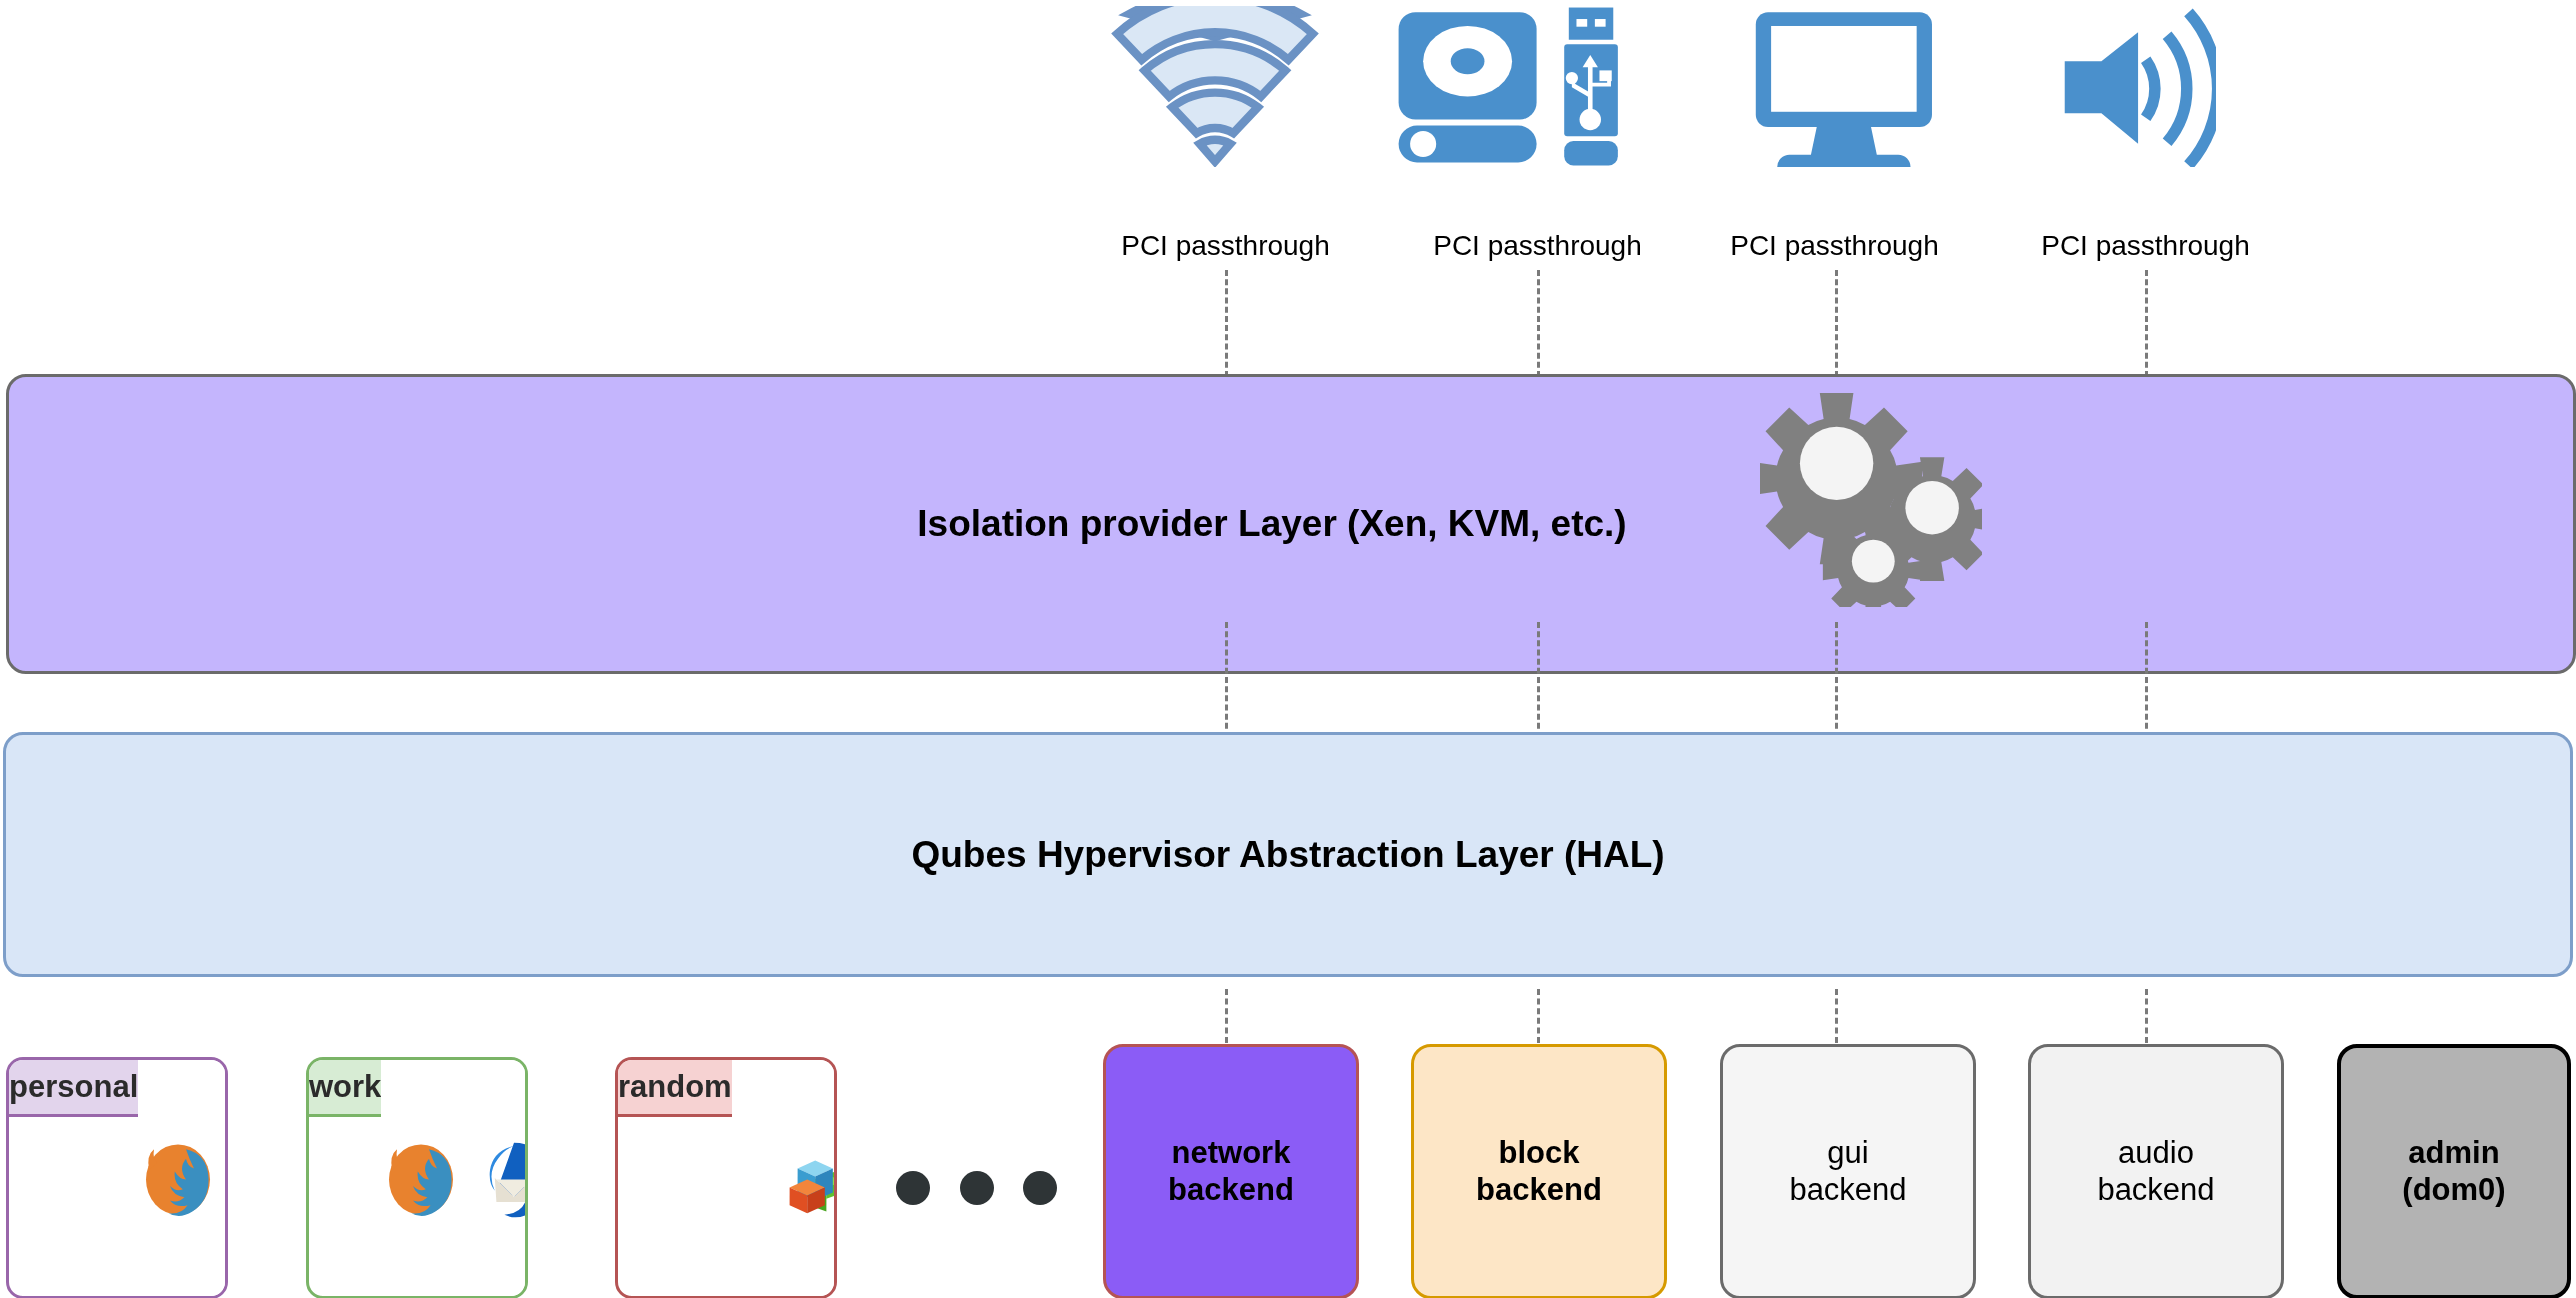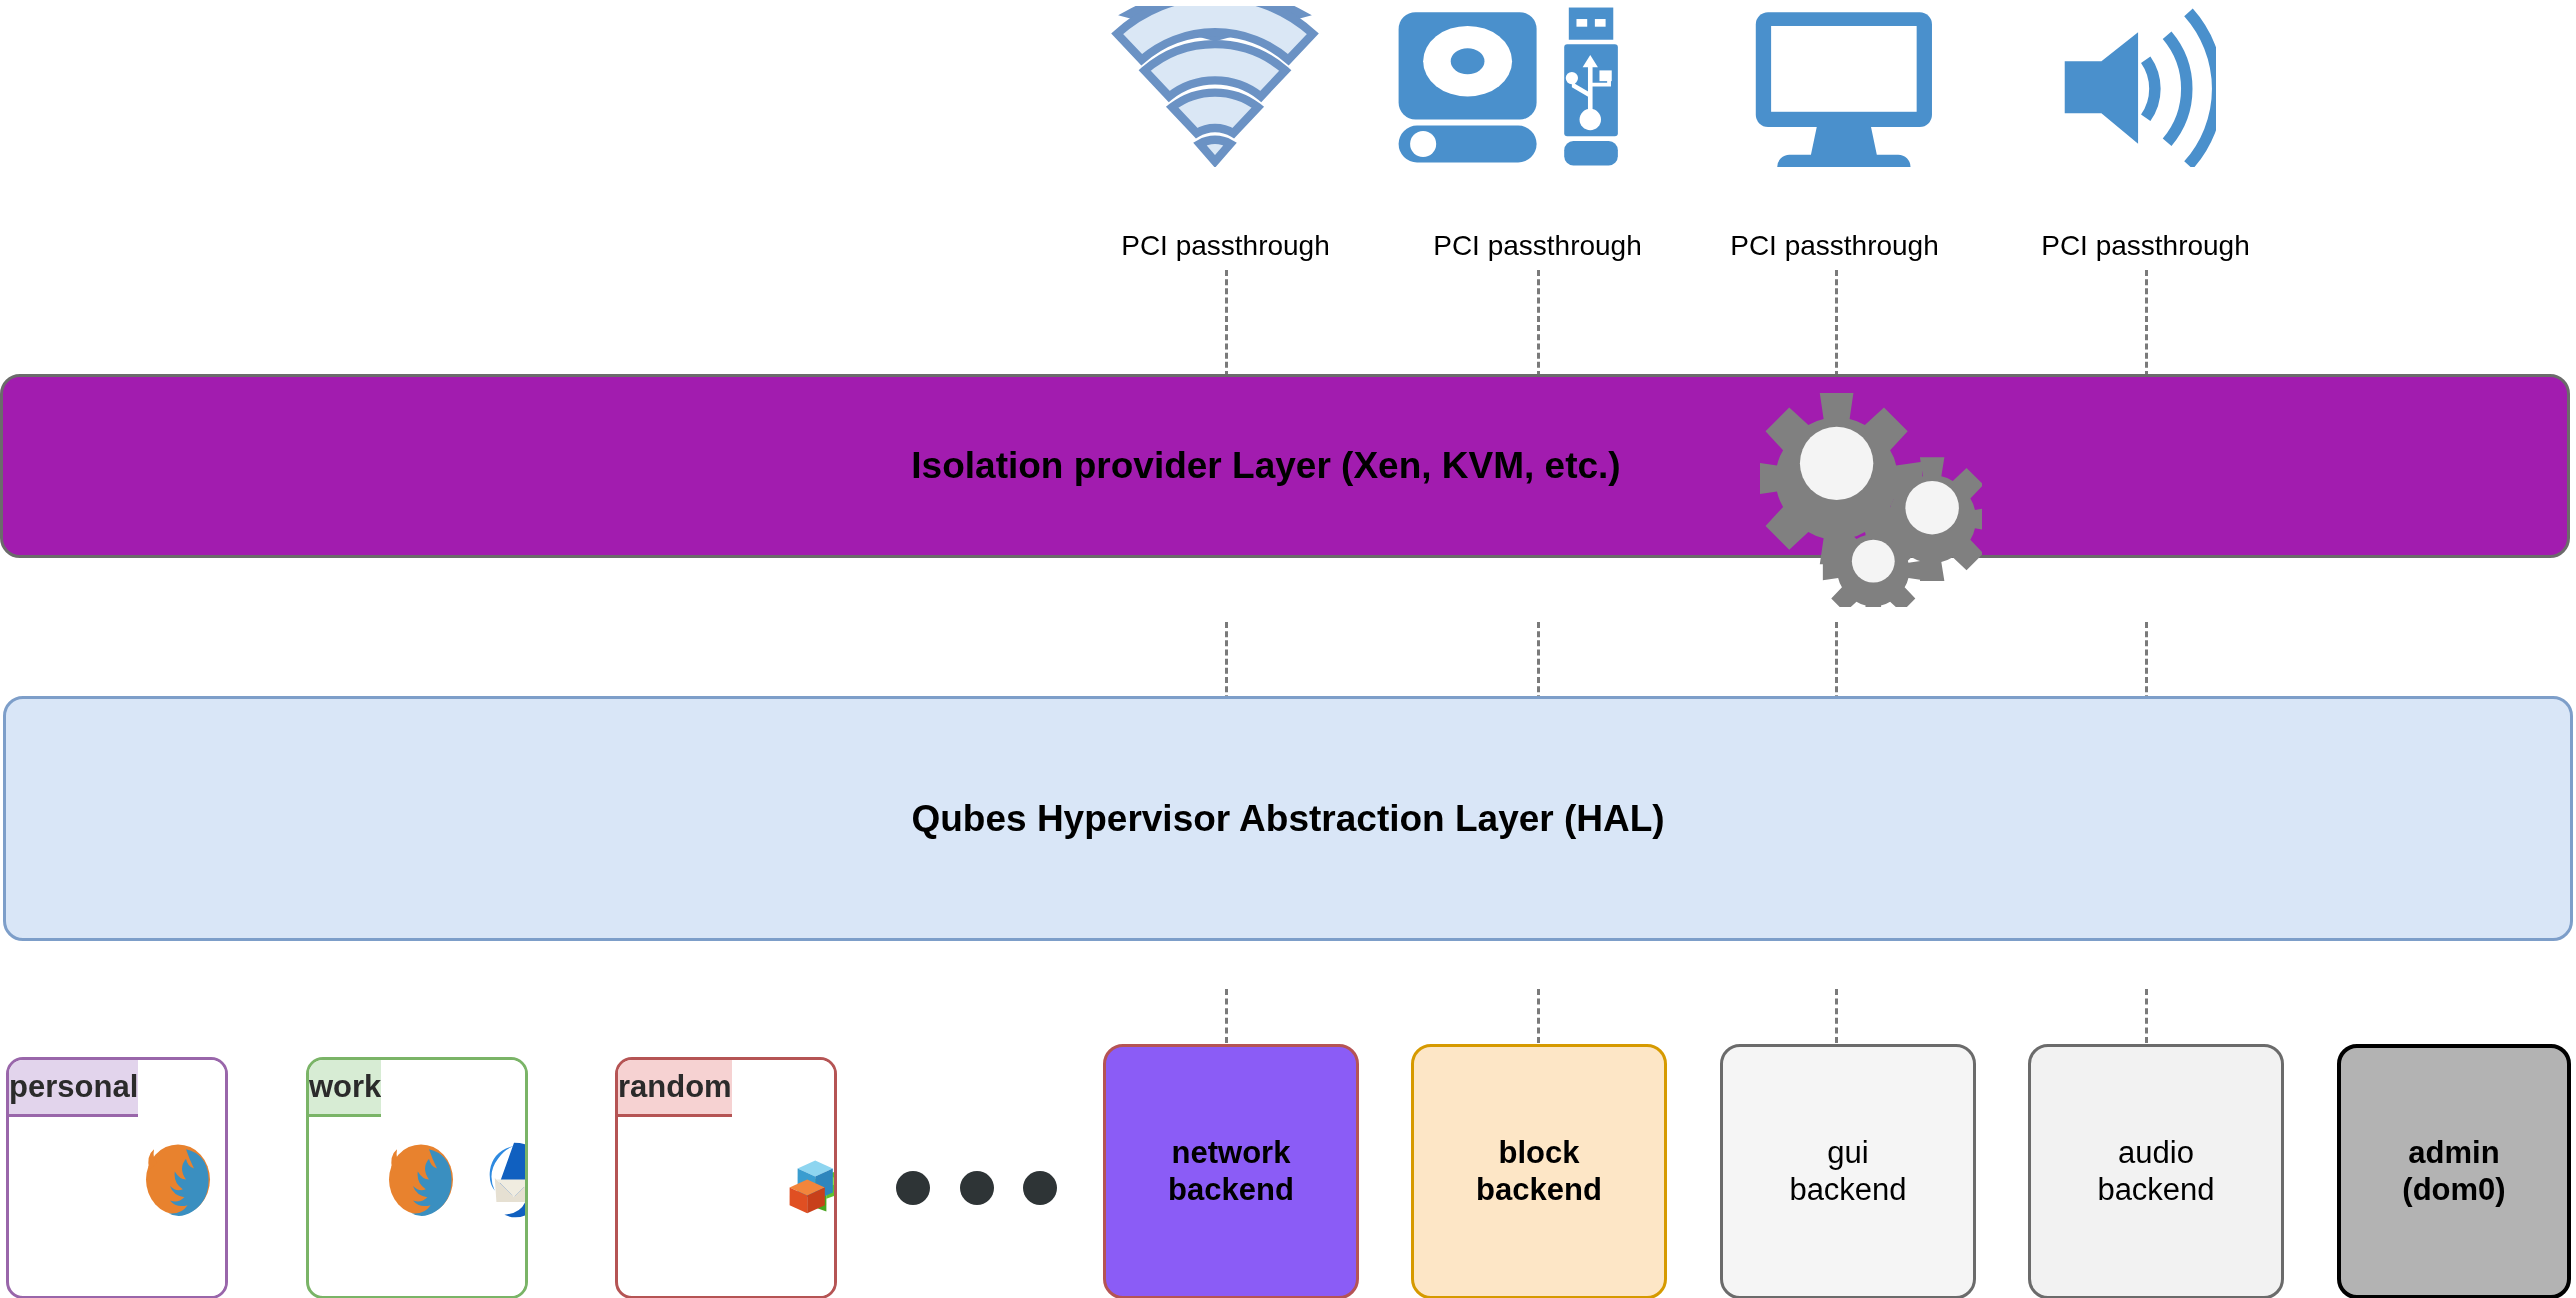--- a/index.html
+++ b/index.html
@@ -52,31 +52,31 @@
 
   
   .layer {
     position: absolute;
     box-sizing: border-box;
     display: flex;
     align-items: center;
     justify-content: center;
   }
   .layer-iso {
-    left: 0;
+    left: 6px;
     top: 374px;
     width: 2570px;
-    height: 184px;
-    background: #a21caf;
+    height: 300px;
+    background: #c4b5fd;
     border: 3.8px solid #6b6b6b;
     border-radius: 20px;
   }
   .layer-hal {
     left: 3.1px;
-    top: 696px;
+    top: 732px;
     width: 2570px;
     height: 245px;
     background: #d9e6f7;
     border: 3.8px solid #7d9ec9;
     border-radius: 20px;
   }
   .layer-title {
     font-size: 37px;
     font-weight: bold;
     color: #000000;

